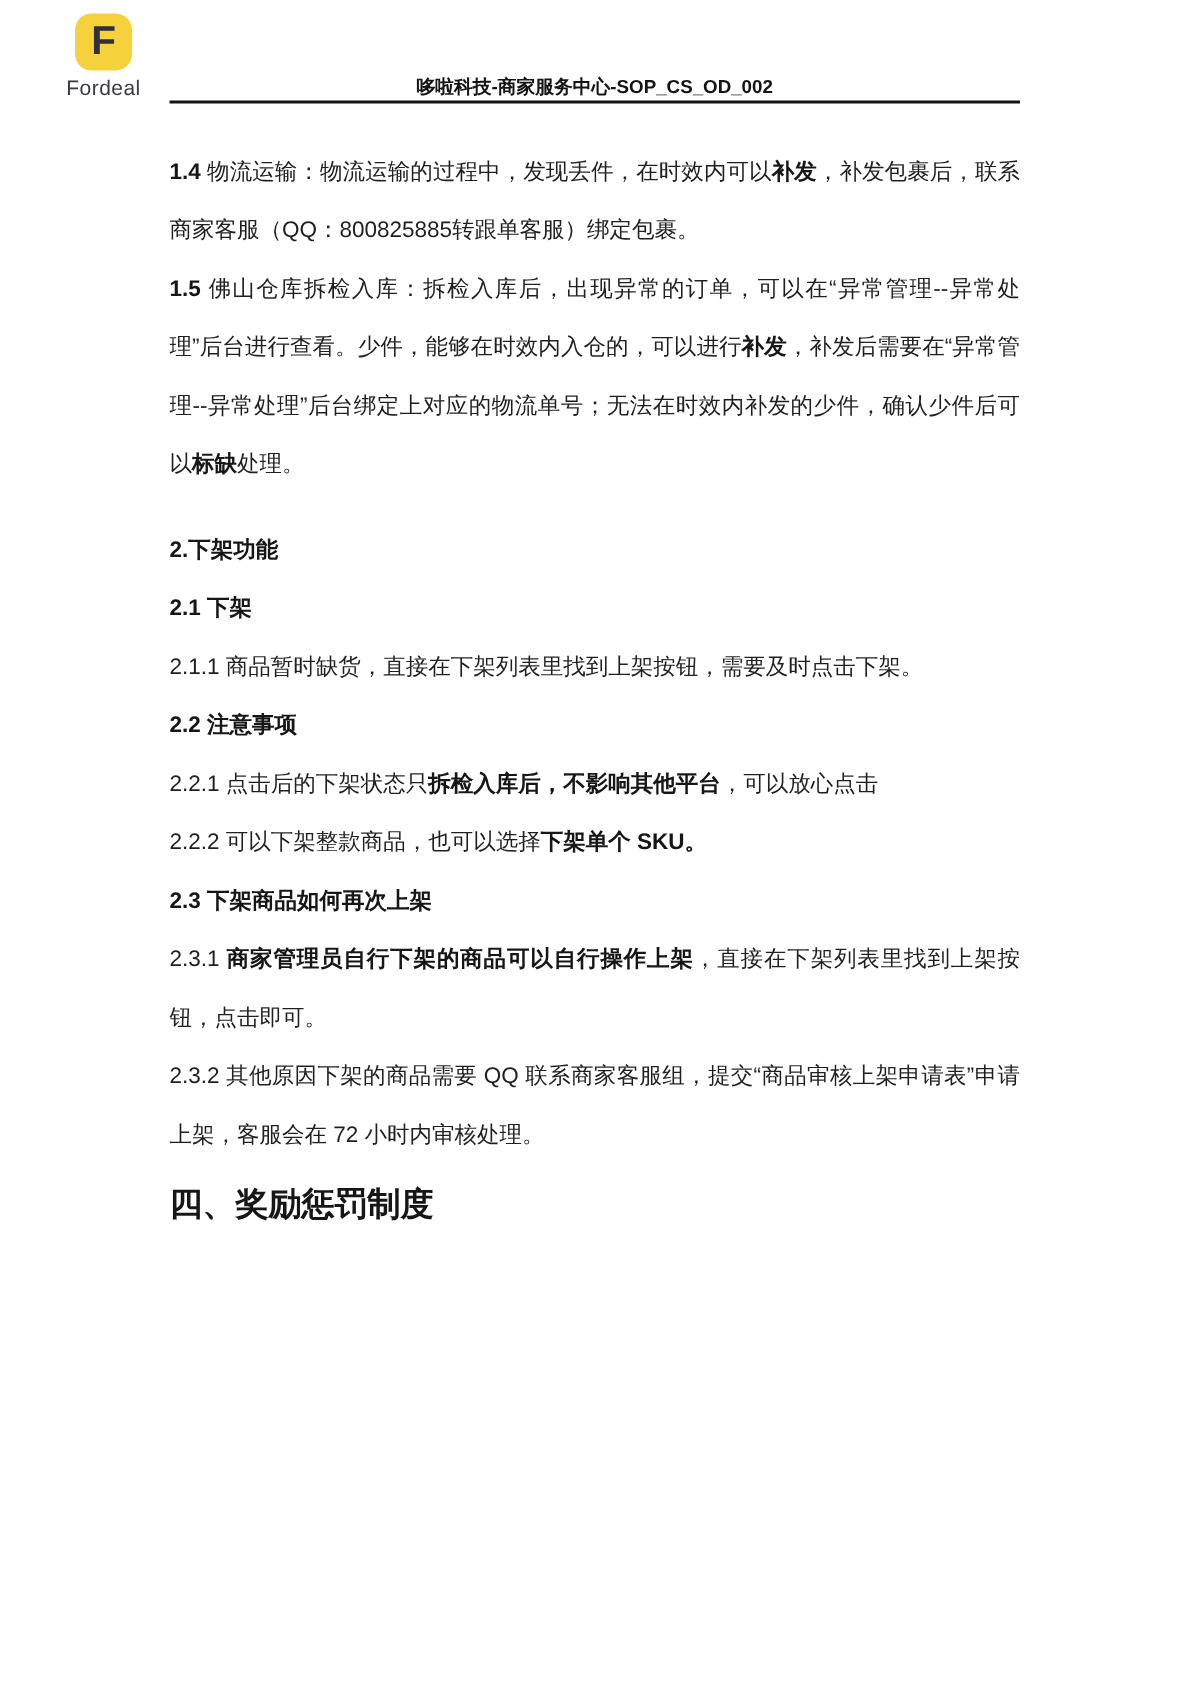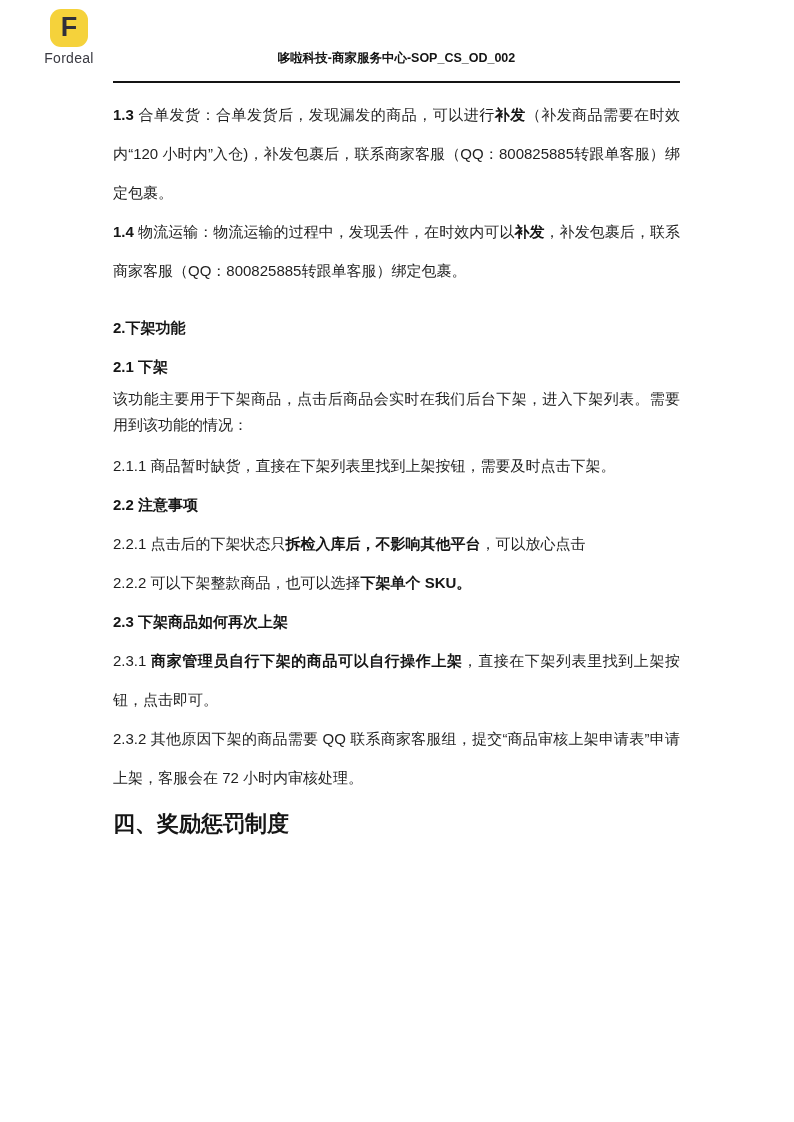--- a/index.html
+++ b/index.html
@@ -50,21 +50,21 @@
     width: 567px;
     top: 0;
     padding-top: 50px;
     border-bottom: 2px solid #141414;
   }
   .header-title {
     text-align: center;
     font-size: 12.5px;
     font-weight: 700;
     color: #141414;
-    padding-bottom: 14px;
+    padding-bottom: 0;
   }
   
   .doc-body {
     position: absolute;
     left: 113px;
     top: 75px;
     width: 567px;
     padding-top: 20px;
   }
   .doc-body p {
@@ -98,25 +98,24 @@
         <span>F</span>
       </div>
       <div class="logo-word">Fordeal</div>
     </div>
     <div class="header-title-wrap">
       <div class="header-title">哆啦科技-商家服务中心-SOP_CS_OD_002</div>
     </div>
   </header>
 
   <main class="doc-body" id="doc-body">
-      <p class="p j"><b>1.3 </b><span>合单发货：合单发货后，发现漏发的商品，可以进行</span><b>补发</b><span>（补发商品需要在时效内“120 小时内”入仓)，补发包裹后，联系商家客服（QQ：800825885转跟单客服）绑定包裹。</span></p>
       <p class="p j"><b>1.4 </b><span>物流运输：物流运输的过程中，发现丢件，在时效内可以</span><b>补发</b><span>，补发包裹后，联系商家客服（QQ：800825885转跟单客服）绑定包裹。</span></p>
+      <p class="p j"><b>1.5 </b><span>佛山仓库拆检入库：拆检入库后，出现异常的订单，可以在“异常管理--异常处理”后台进行查看。少件，能够在时效内入仓的，可以进行</span><b>补发</b><span>，补发后需要在“异常管理--异常处理”后台绑定上对应的物流单号；无法在时效内补发的少件，确认少件后可以</span><b>标缺</b><span>处理。</span></p>
       <p class="p h2 mt"><b>2.下架功能</b></p>
       <p class="p h2"><b>2.1 下架</b></p>
-      <p class="p j tight"><span>该功能主要用于下架商品，点击后商品会实时在我们后台下架，进入下架列表。需要用到该功能的情况：</span></p>
       <p class="p"><span>2.1.1 商品暂时缺货，直接在下架列表里找到上架按钮，需要及时点击下架。</span></p>
       <p class="p h2"><b>2.2 注意事项</b></p>
       <p class="p"><span>2.2.1 点击后的下架状态只</span><b>拆检入库后，不影响其他平台</b><span>，可以放心点击</span></p>
       <p class="p"><span>2.2.2 可以下架整款商品，也可以选择</span><b>下架单个 SKU。</b></p>
       <p class="p h2"><b>2.3 下架商品如何再次上架</b></p>
       <p class="p j"><span>2.3.1 </span><b>商家管理员自行下架的商品可以自行操作上架</b><span>，直接在下架列表里找到上架按钮，点击即可。</span></p>
       <p class="p j"><span>2.3.2 其他原因下架的商品需要 QQ 联系商家客服组，提交“商品审核上架申请表”申请上架，客服会在 72 小时内审核处理。</span></p>
       <p class="p h1"><b>四、奖励惩罚制度</b></p>
     </main>
 

